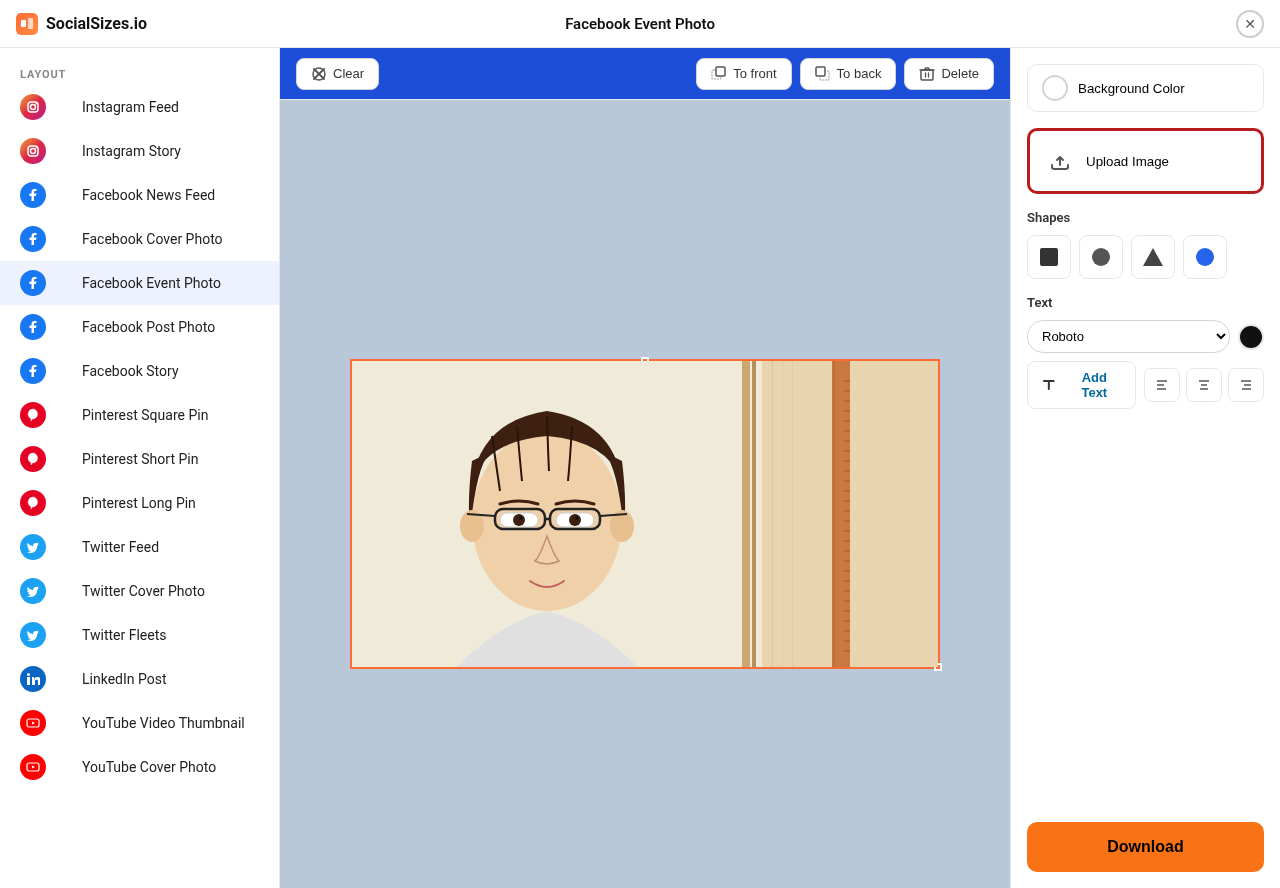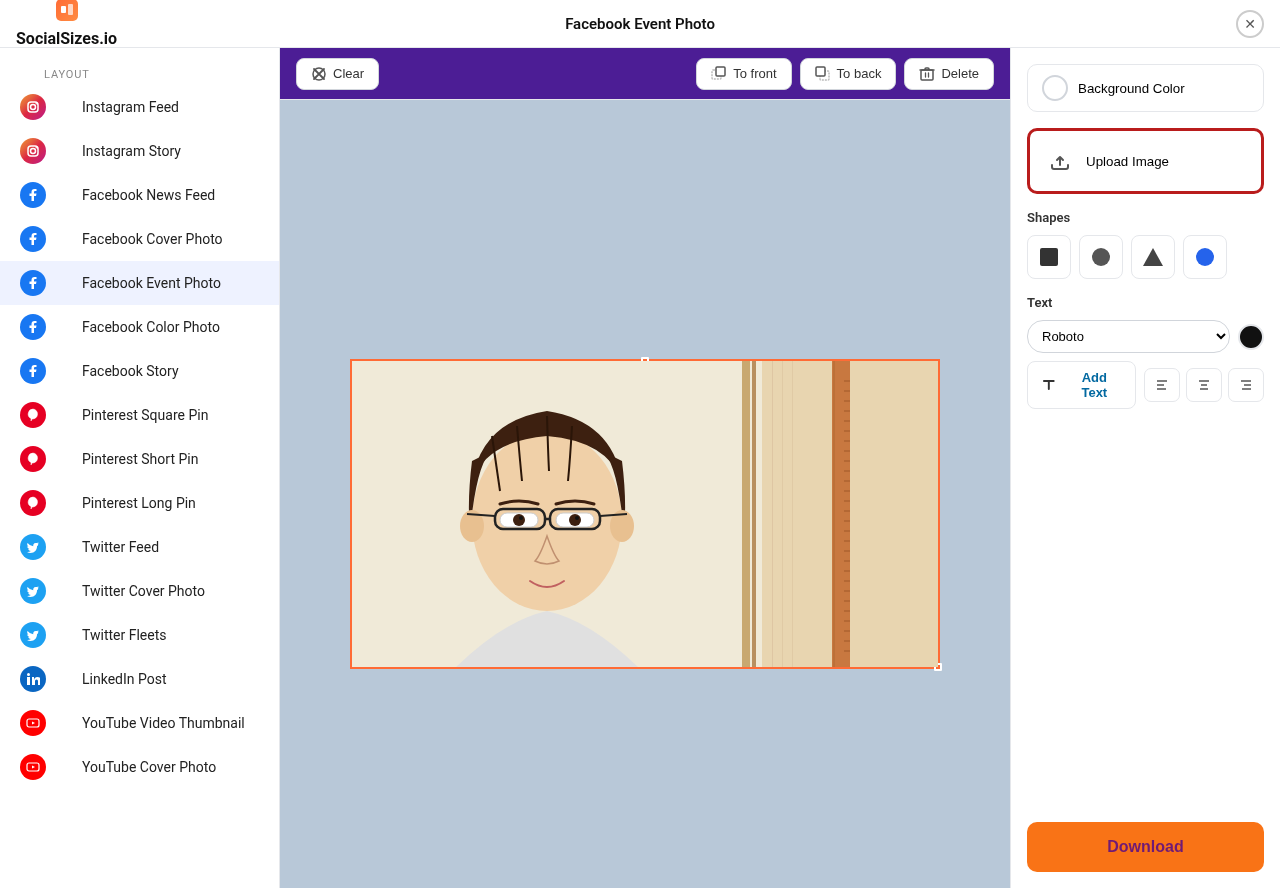--- a/index.html
+++ b/index.html
@@ -1,44 +1,44 @@
 <!DOCTYPE html>
 <html><head>
   <meta charset="utf-8">
   <style>
     * { box-sizing: border-box; margin: 0; padding: 0; }
     body { font-family: -apple-system, BlinkMacSystemFont, 'Segoe UI', Roboto, sans-serif; background: #f0f4f8; width: 1280px; height: 888px; overflow: hidden; display: flex; flex-direction: column; }
 
     
     .header { height: 48px; background: #fff; border-bottom: 1px solid #e5e7eb; display: flex; align-items: center; justify-content: space-between; padding: 0 16px; position: relative; z-index: 10; }
-    .header-logo { display: flex; align-items: center; gap: 8px; font-weight: 700; font-size: 16px; color: #111; flex-direction: column; }
+    .header-logo { display: flex; align-items: center; gap: 8px; font-weight: 700; font-size: 16px; color: #111; }
     .logo-icon { width: 22px; height: 22px; background: linear-gradient(135deg, #ff6b35, #ff8c42); border-radius: 5px; display: flex; align-items: center; justify-content: center; color: white; font-size: 11px; font-weight: 900; }
     .header-title { position: absolute; left: 50%; transform: translateX(-50%); font-weight: 600; font-size: 15px; color: #111; }
     .header-close { width: 28px; height: 28px; border-radius: 50%; border: 2px solid #ccc; background: transparent; cursor: pointer; display: flex; align-items: center; justify-content: center; color: #555; font-size: 14px; }
 
     
     .main { display: flex; flex: 1; overflow: hidden; }
 
     
     .sidebar { width: 280px; background: #fff; border-right: 1px solid #e5e7eb; overflow-y: auto; padding: 12px 0; }
-    .sidebar-section-label { font-size: 11px; font-weight: 400; color: #888; letter-spacing: 0.08em; padding: 8px 20px 4px; margin-left: 24px; }
+    .sidebar-section-label { font-size: 11px; font-weight: 700; color: #888; letter-spacing: 0.08em; padding: 8px 20px 4px; }
     .sidebar-item { display: flex; align-items: center; gap: 12px; padding: 9px 20px; cursor: pointer; transition: background 0.15s; }
     .sidebar-item.active { background: #eef2ff; }
     .sidebar-item-label { font-size: 14px; color: #222; margin-left: 24px; }
     .sidebar-icon { width: 26px; height: 26px; border-radius: 50%; display: flex; align-items: center; justify-content: center; flex-shrink: 0; }
     .ig-icon { background: linear-gradient(135deg, #f09433, #e6683c, #dc2743, #cc2366, #bc1888); }
     .fb-icon { background: #1877f2; }
     .pin-icon { background: #e60023; }
     .tw-icon { background: #1da1f2; }
     .li-icon { background: #0a66c2; }
     .yt-icon { background: #ff0000; }
 
     
     .canvas-area { flex: 1; background: #b8c8d8; display: flex; flex-direction: column; overflow: hidden; }
-    .canvas-toolbar { height: 52px; background: #4c1d95; border-bottom: 1px solid #e5e7eb; display: flex; align-items: center; gap: 8px; padding: 0 16px; }
+    .canvas-toolbar { height: 52px; background: #1d4ed8; border-bottom: 1px solid #e5e7eb; display: flex; align-items: center; gap: 8px; padding: 0 16px; }
     .toolbar-btn { display: flex; align-items: center; gap: 6px; padding: 7px 14px; border: 1px solid #d1d5db; border-radius: 8px; background: #fff; cursor: pointer; font-size: 13px; color: #333; font-weight: 500; }
     .canvas-workspace { flex: 1; display: flex; align-items: center; justify-content: center; position: relative; background: #b8c8d8; overflow: hidden; }
     .canvas-frame { position: relative; background: #fff; border: 2px solid #ff6b35; }
     .selection-handle { width: 8px; height: 8px; background: #ff6b35; border: 2px solid #fff; border-radius: 1px; position: absolute; }
     .handle-top-center { top: -4px; left: 50%; transform: translateX(-50%); }
     .handle-bottom-right { bottom: -4px; right: -4px; }
     
     .canvas-image-fake { width: 100%; height: 100%; background: linear-gradient(135deg, #f5efe0 0%, #e8d5b0 40%, #d4b896 100%); position: relative; overflow: hidden; }
 
     
@@ -55,21 +55,21 @@
     .shape-circle { width: 18px; height: 18px; background: #555; border-radius: 50%; }
     .shape-triangle { width: 0; height: 0; border-left: 10px solid transparent; border-right: 10px solid transparent; border-bottom: 18px solid #444; }
     .shape-circle-blue { width: 18px; height: 18px; background: #2563eb; border-radius: 50%; }
     .text-controls { display: flex; flex-direction: column; gap: 8px; }
     .text-row { display: flex; align-items: center; gap: 8px; }
     .font-select { flex: 1; padding: 7px 10px; border: 1px solid #d1d5db; border-radius: 16px; font-size: 13px; cursor: pointer; background: #fff; }
     .color-dot { width: 26px; height: 26px; background: #111; border-radius: 50%; cursor: pointer; border: 2px solid #e5e7eb; flex-shrink: 0; }
     .align-row { display: flex; gap: 6px; }
     .add-text-btn { display: flex; align-items: center; gap: 12px; padding: 8px 14px; border: 1px solid #e5e7eb; border-radius: 8px; background: #fff; cursor: pointer; font-size: 13px; font-weight: 600; color: #0369a1; }
     .align-btn { width: 36px; height: 34px; border: 1px solid #e5e7eb; border-radius: 7px; background: #fff; cursor: pointer; display: flex; align-items: center; justify-content: center; }
-    .download-btn { background: #f97316; color: #701a75; border: none; border-radius: 10px; padding: 16px; font-size: 16px; font-weight: 700; cursor: pointer; width: 100%; margin-top: auto; }
+    .download-btn { background: #f97316; color: #000000; border: none; border-radius: 10px; padding: 16px; font-size: 16px; font-weight: 700; cursor: pointer; width: 100%; margin-top: auto; }
 
     
     svg { display: block; }
   </style>
 </head>
 <body>
 
 <div class="header">
   <div class="header-logo">
     <div class="logo-icon">
@@ -133,21 +133,21 @@
             </svg>
           </div>
           <span class="sidebar-item-label">Facebook Event Photo</span>
         </div>
         <div class="sidebar-item">
           <div class="sidebar-icon fb-icon">
             <svg width="14" height="14" viewBox="0 0 14 14" fill="none">
               <path d="M8 13V8h2l.5-2.5H8V4a1 1 0 011-1h1.5V1S9.5 1 8.5 1C6.5 1 5.5 2.2 5.5 4v1.5H3.5V8h2v5H8z" fill="white"></path>
             </svg>
           </div>
-          <span class="sidebar-item-label">Facebook Color Photo</span>
+          <span class="sidebar-item-label">Facebook Post Photo</span>
         </div>
         <div class="sidebar-item">
           <div class="sidebar-icon fb-icon">
             <svg width="14" height="14" viewBox="0 0 14 14" fill="none">
               <path d="M8 13V8h2l.5-2.5H8V4a1 1 0 011-1h1.5V1S9.5 1 8.5 1C6.5 1 5.5 2.2 5.5 4v1.5H3.5V8h2v5H8z" fill="white"></path>
             </svg>
           </div>
           <span class="sidebar-item-label">Facebook Story</span>
         </div>
         <div class="sidebar-item">

